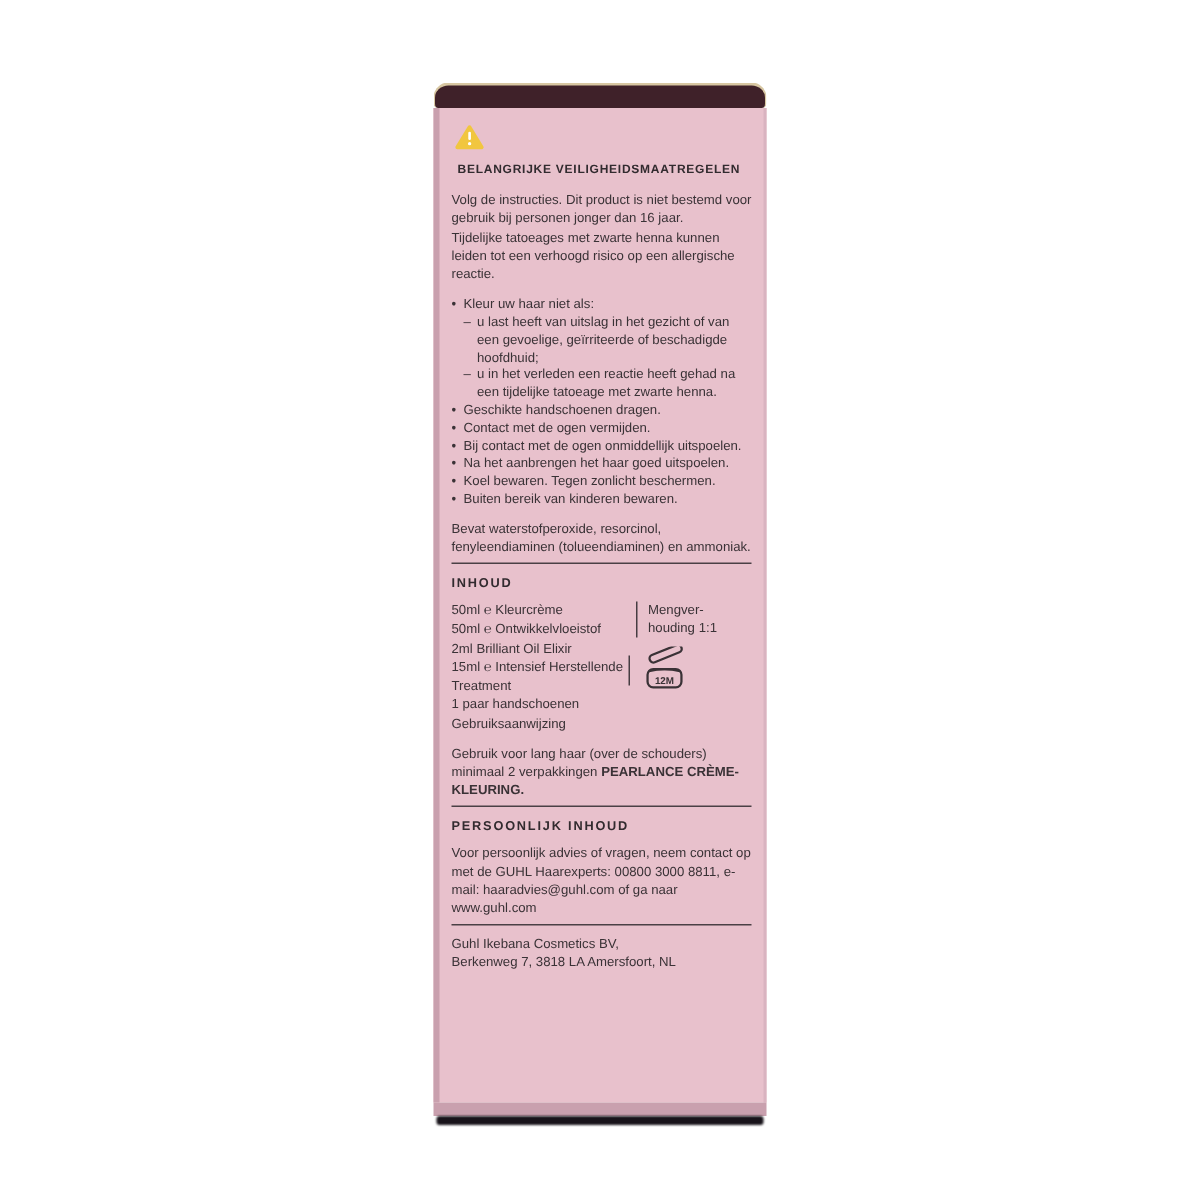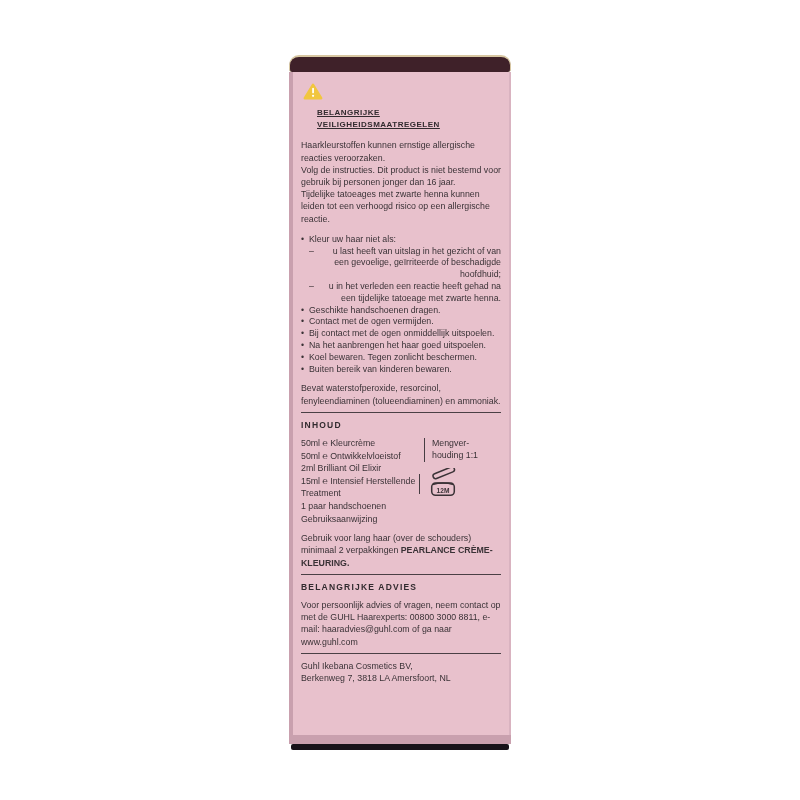--- a/index.html
+++ b/index.html
@@ -23,33 +23,32 @@
     border-right:2px solid #d9b3c0;
     padding:6px 8px 0 8px;overflow:hidden;
     font-size:8.8px;line-height:12.2px;
   }
   .box-bottom{height:9px;background:var(--edge_pink,#c9a0ae);}
   .box-shadow-line{height:6px;background:#18131a;margin:0 2px;border-radius:2px;filter:blur(.7px);}
   p{margin:0;}
   .warn-icon{display:block;margin:5px 0 7px 2px;}
   .main-heading{
     font-size:8px;font-weight:bold;letter-spacing:.5px;color:#322b2f;
-    margin:0 16px 8px;
-    text-decoration:underline;
+    margin:0 4px 8px;
   }
   .sec-heading{
     font-size:8.5px;font-weight:bold;letter-spacing:1.2px;color:#322b2f;
     margin:1px 0 6px;
   }
   .intro{margin-bottom:9px;}
   .safety{list-style:none;margin:0 0 7px;padding:0;line-height:11.8px;}
   .safety>li{padding-left:8px;position:relative;}
   .safety>li::before{content:"•";position:absolute;left:0;}
   .subs{list-style:none;margin:0;padding:0;}
-  .subs>li{padding-left:9px;position:relative;text-align:right;}
+  .subs>li{padding-left:9px;position:relative;}
   .subs>li::before{content:"–";position:absolute;left:0;}
   .contains{margin-bottom:5px;}
   hr.divider{border:none;border-top:1px solid #4a4045;margin:5px 0 6px;}
   .inhoud-body{position:relative;margin-bottom:7px;line-height:12.6px;}
   .inhoud-left{width:118px;}
   .mix{position:absolute;left:123px;top:1px;display:flex;}
   .mix-divider{border-left:1.3px solid #463d42;height:24px;margin-right:7px;}
   .mix-text{width:54px;line-height:11.6px;}
   .pao{position:absolute;left:118px;top:31px;display:flex;}
   .pao-divider{border-left:1.3px solid #463d42;height:20px;margin:6px 6px 0 0;}
@@ -68,21 +67,20 @@
 
     <svg class="warn-icon" width="20" height="17" viewBox="0 0 26 23">
       <path d="M13 2.5 L24 20.5 H2 Z" fill="#f1c63f" stroke="#f1c63f" stroke-width="3.5" stroke-linejoin="round"></path>
       <rect x="11.9" y="6.5" width="2.4" height="7.5" rx="1.2" fill="#ffffff"></rect>
       <circle cx="13.1" cy="17.3" r="1.5" fill="#ffffff"></circle>
     </svg>
 
     <div class="main-heading">BELANGRIJKE VEILIGHEIDSMAATREGELEN</div>
 
     <div class="intro">
-      <p>Haarkleurstoffen kunnen ernstige allergische reacties veroorzaken.</p>
       <p>Volg de instructies. Dit product is niet bestemd voor gebruik bij personen jonger dan 16 jaar.</p>
       <p>Tijdelijke tatoeages met zwarte henna kunnen leiden tot een verhoogd risico op een allergische reactie.</p>
     </div>
 
     <ul class="safety">
       <li>
         <span>Kleur uw haar niet als:</span>
         <ul class="subs">
           <li>u last heeft van uitslag in het gezicht of van een gevoelige, geïrriteerde of beschadigde hoofdhuid;</li>
           <li>u in het verleden een reactie heeft gehad na een tijdelijke tatoeage met zwarte henna.</li>
@@ -129,21 +127,21 @@
           </g>
           <text x="18" y="26.5" font-size="7" font-weight="bold" text-anchor="middle" fill="#3a3236" font-family="Liberation Sans, sans-serif">12M</text>
         </svg>
       </div>
     </div>
 
     <p class="usage"><span>Gebruik voor lang haar (over de schouders) minimaal 2 verpakkingen </span><span class="bold-seg">PEARLANCE CRÈME-KLEURING.</span></p>
 
     <hr class="divider">
 
-    <div class="sec-heading">BELANGRIJKE ADVIES</div>
+    <div class="sec-heading">PERSOONLIJK INHOUD</div>
 
     <p class="contact">Voor persoonlijk advies of vragen, neem contact op met de GUHL Haarexperts: 00800 3000 8811, e-mail: haaradvies@guhl.com of ga naar www.guhl.com</p>
 
     <hr class="divider">
 
     <div class="address">
       <p>Guhl Ikebana Cosmetics BV,</p>
       <p>Berkenweg 7, 3818 LA Amersfoort, NL</p>
     </div>
 

